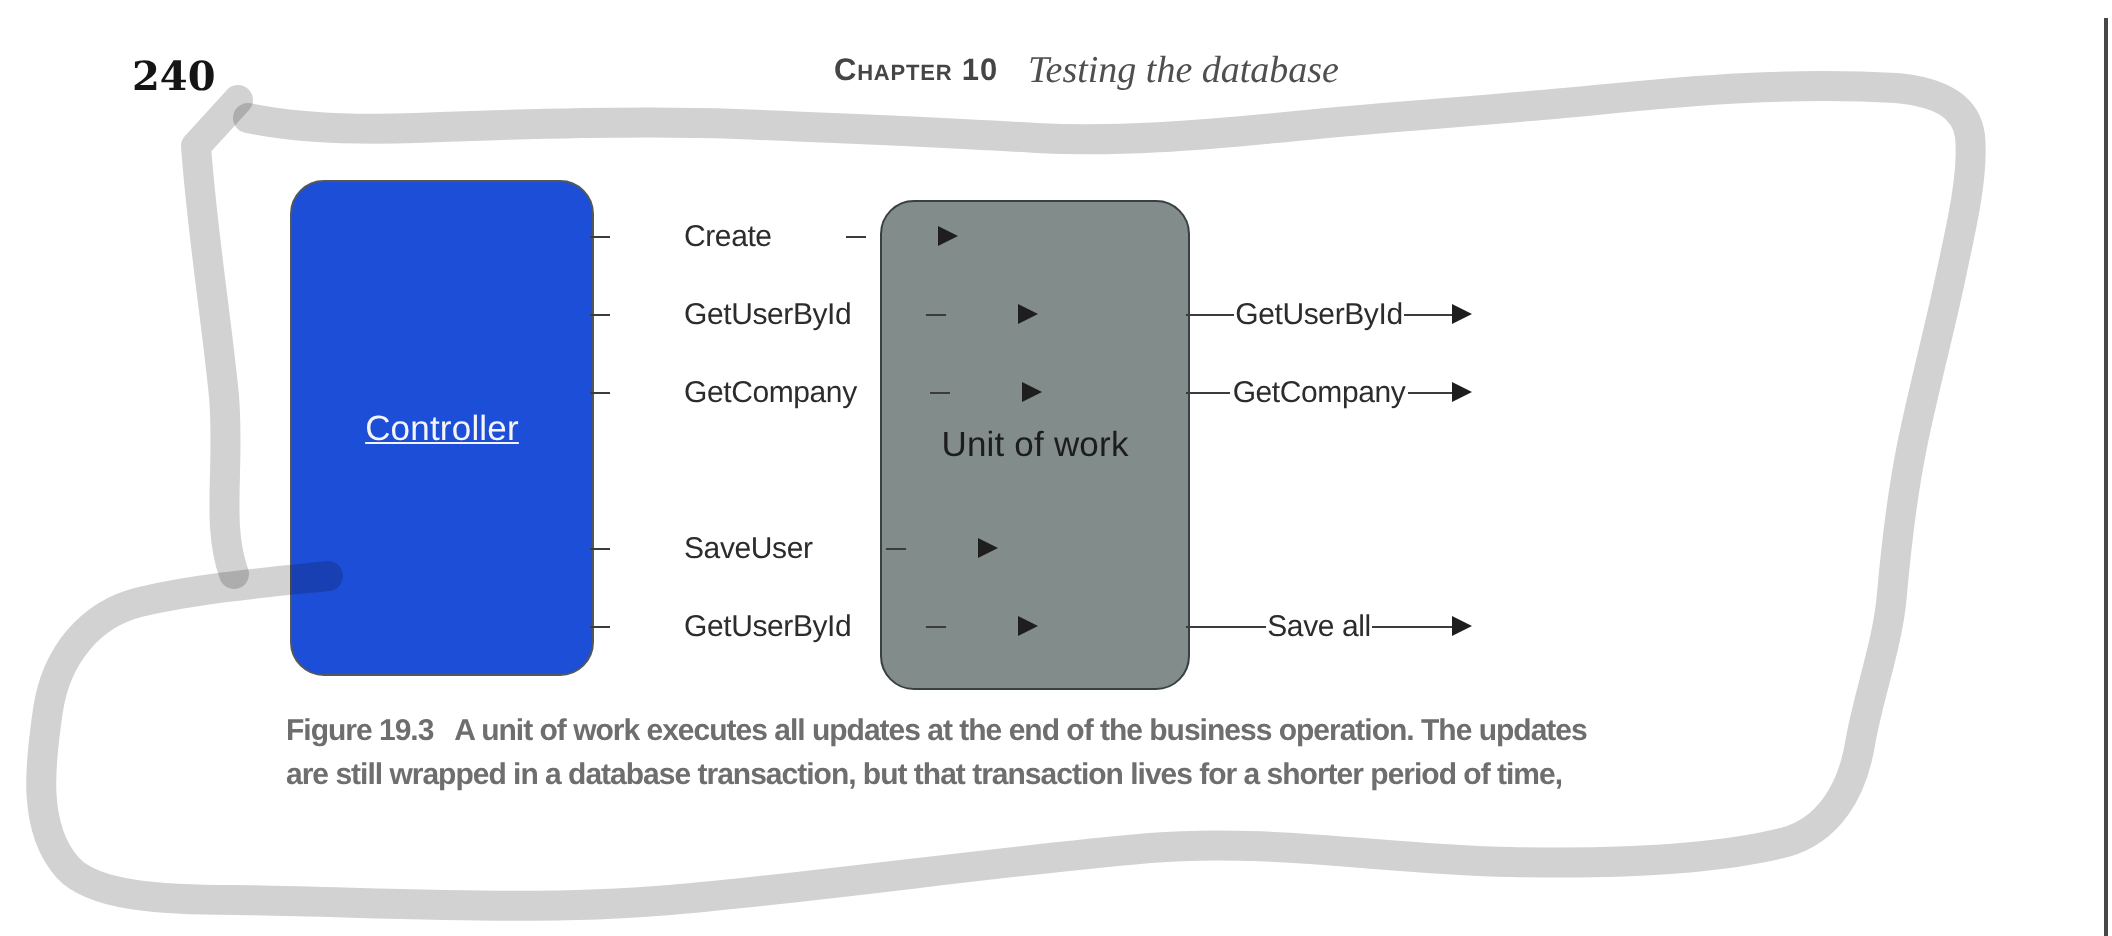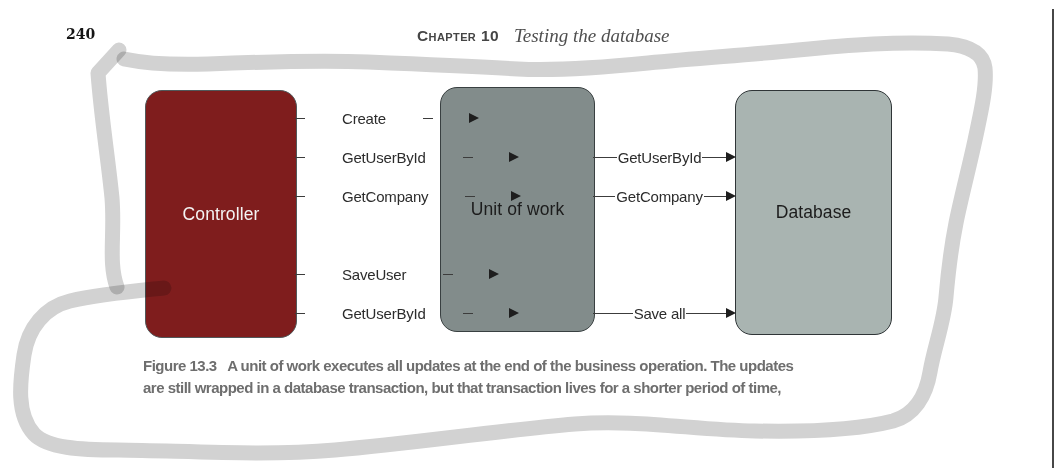--- a/index.html
+++ b/index.html
@@ -4,40 +4,40 @@
 <style>
   html,body{margin:0;padding:0;background:#ffffff;}
   #canvas{
     position:relative;width:1056px;height:468px;background:#ffffff;overflow:hidden;
     font-family:"Liberation Sans",sans-serif;
   }
   
   .page-number{
     position:absolute;left:66px;top:26px;
     font-family:"DejaVu Serif","Liberation Serif",serif;
-    font-weight:bold;font-size:14px;color:#151515;
+    font-weight:bold;font-size:20px;color:#151515;
   }
   .running-head{
     position:absolute;left:417px;top:25px;display:flex;align-items:center;gap:15px;
   }
   .chapter-label{
     font-family:"Liberation Sans",sans-serif;font-weight:bold;font-size:15.5px;
     font-variant:small-caps;letter-spacing:.4px;color:#454545;
   }
   .chapter-title{
     font-family:"Liberation Serif","DejaVu Serif",serif;font-style:italic;
     font-size:19px;color:#4f4f4f;
   }
   
   .dbox{
     position:absolute;border-radius:17px;display:flex;align-items:center;justify-content:center;
     font-size:17.5px;letter-spacing:.1px;
   }
-  .box-controller{left:145px;top:90px;width:150px;height:246px;background:#7f1d1d;border:1.5px solid #51585a;color:#f4f4f4;}
-  .box-unit{left:440px;top:87px;width:153px;height:243px;background:#828c8b;border:1.5px solid #394041;color:#1c1c1c;}
+  .box-controller{left:145px;top:90px;width:150px;height:246px;background:#1d4ed8;border:1.5px solid #51585a;color:#f4f4f4;text-decoration:underline;}
+  .box-unit{left:440px;top:100px;width:153px;height:243px;background:#828c8b;border:1.5px solid #394041;color:#1c1c1c;}
   .box-database{left:735px;top:90px;width:155px;height:243px;background:#a9b4b1;border:1.5px solid #2f3537;color:#1c1c1c;}
   
   .arrow{
     position:absolute;height:20px;display:flex;align-items:center;
   }
   .arrow.left-col{left:295px;width:146px;gap:36px;}
   .arrow.right-col{left:593px;width:143px;}
   .aline{flex:1 1 auto;height:0;border-top:1.6px solid #3c3c3c;min-width:10px;}
   .alabel{
     flex:0 0 auto;font-size:15px;color:#2c2c2c;letter-spacing:-.2px;
@@ -78,23 +78,20 @@
     <span class="chapter-label">Chapter 10</span>
     <span class="chapter-title">Testing the database</span>
   </div>
 
   <div class="dbox box-controller">
     <span>Controller</span>
   </div>
   <div class="dbox box-unit">
     <span>Unit of work</span>
   </div>
-  <div class="dbox box-database">
-    <span>Database</span>
-  </div>
 
   <div class="arrow left-col" style="top:108px">
     <span class="aline"></span>
     <span class="alabel">Create</span>
     <span class="aline"></span>
     <span class="ahead"></span>
   </div>
   <div class="arrow left-col" style="top:147px">
     <span class="aline"></span>
     <span class="alabel">GetUserById</span>
@@ -133,21 +130,21 @@
     <span class="ahead"></span>
   </div>
   <div class="arrow right-col" style="top:303px">
     <span class="aline"></span>
     <span class="alabel">Save all</span>
     <span class="aline"></span>
     <span class="ahead"></span>
   </div>
 
   <div class="caption">
-    <div class="caption-line">Figure 13.3   A unit of work executes all updates at the end of the business operation. The updates</div>
+    <div class="caption-line">Figure 19.3   A unit of work executes all updates at the end of the business operation. The updates</div>
     <div class="caption-line">are still wrapped in a database transaction, but that transaction lives for a shorter period of time,</div>
   </div>
 
   <div class="page-edge"></div>
 
   <svg class="annotation-svg" viewBox="0 0 1056 468">
     <path d="M 164 288
       C 135 291, 100 294, 70 301
       C 45 307, 28 328, 24 355
       C 20 382, 16 414, 34 434

